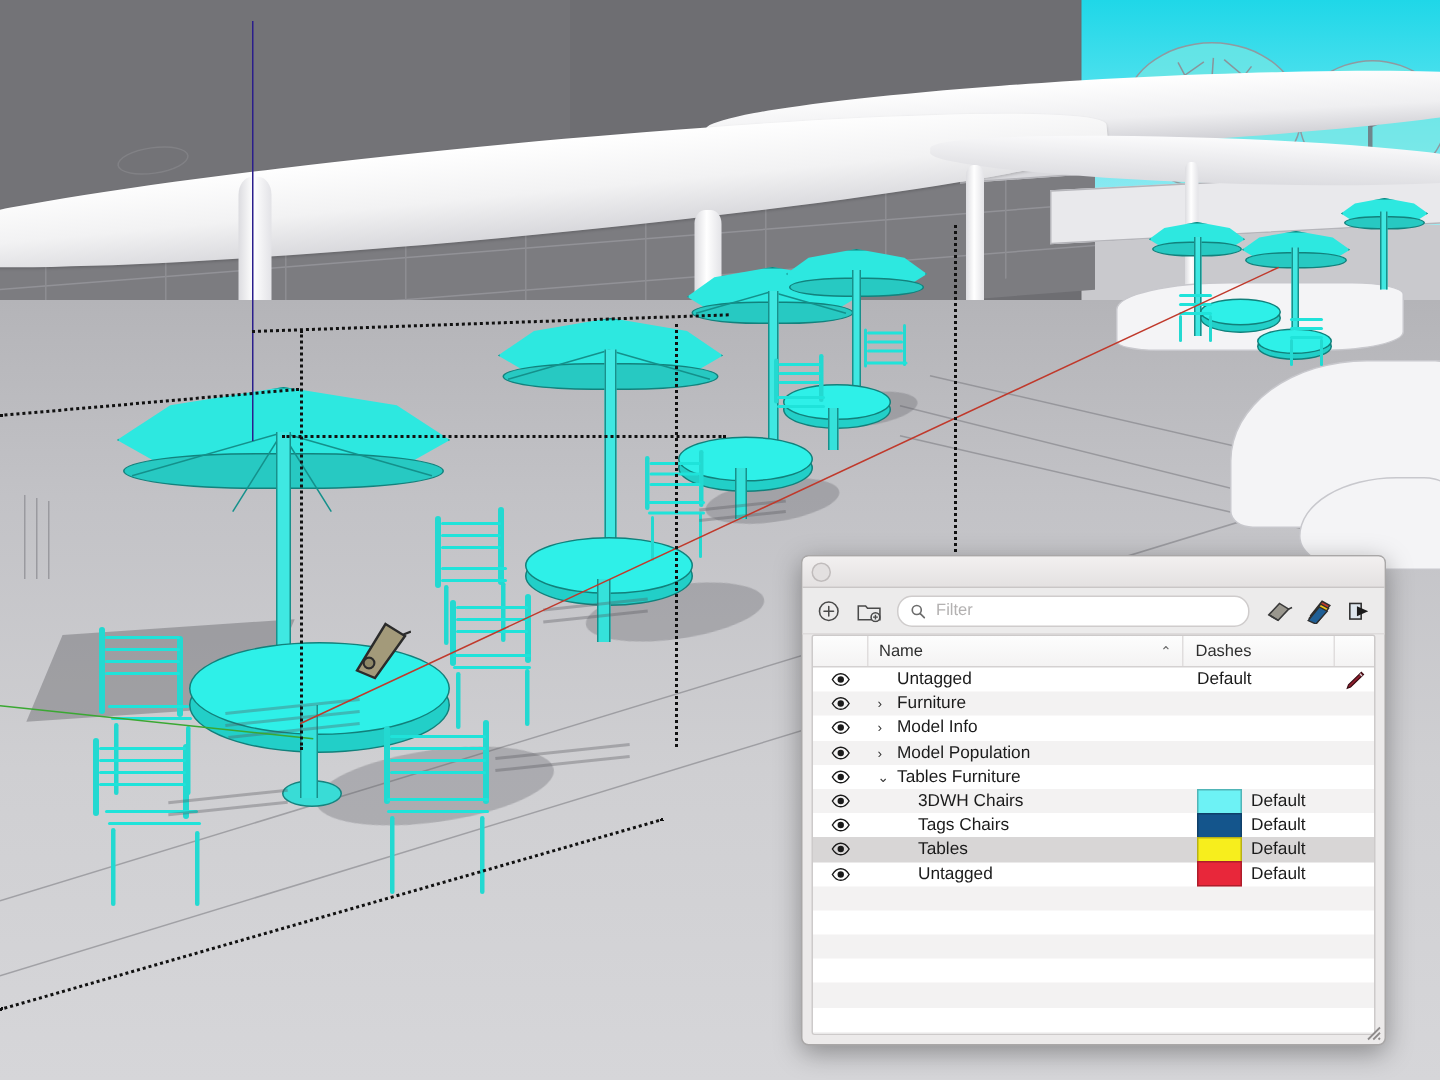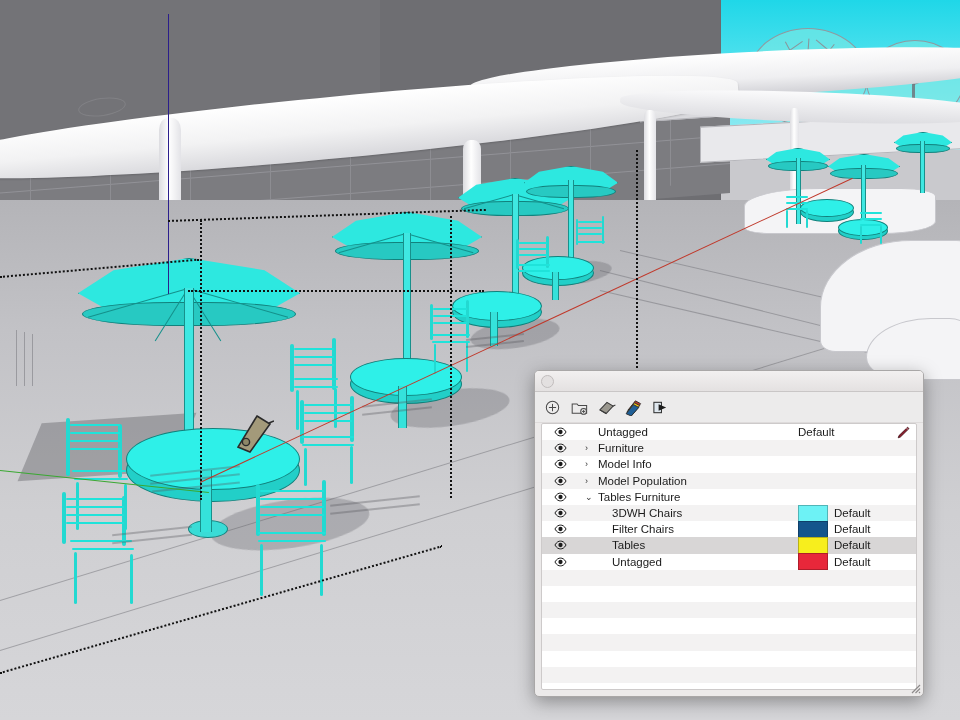--- a/index.html
+++ b/index.html
@@ -555,20 +555,27 @@
         </svg>
       </div>
       <div class="tbtn">
         <svg width="17" height="15" viewBox="0 0 18 16">
           <path d="M1.2 4.2h5.2l1.4 1.7h8.8v8.2H1.2z" fill="none" stroke="#4a4a4a" stroke-width="1.1"></path>
           <circle cx="13.4" cy="12.2" r="3.1" fill="#ececec" stroke="#4a4a4a" stroke-width="1.1"></circle>
           <path d="M13.4 10.5v3.4M11.7 12.2h3.4" stroke="#4a4a4a" stroke-width="1"></path>
         </svg>
       </div>
 
+      <div class="search-box">
+        <svg width="11" height="11" viewBox="0 0 12 12">
+          <circle cx="5" cy="5" r="3.6" fill="none" stroke="#6d6d6d" stroke-width="1.3"></circle>
+          <path d="M7.8 7.8L11 11" stroke="#6d6d6d" stroke-width="1.4" stroke-linecap="round"></path>
+        </svg>
+        <input type="text" value="" placeholder="Filter" style="">
+      </div>
 
       <div class="tbtn">
         <svg width="19" height="17" viewBox="0 0 20 18">
           <path d="M3 11.5 L10.5 3.5 L17 7.5 L9.6 15.4 Z" fill="#9a978e" stroke="#3a3a3a" stroke-width="1.1"></path>
           <path d="M9.6 15.4 L3 11.5" stroke="#3a3a3a" stroke-width="1.1"></path>
           <path d="M16.6 7.6 L19.4 6.4" stroke="#3a3a3a" stroke-width="1.1"></path>
         </svg>
       </div>
       <div class="tbtn">
         <svg width="19" height="18" viewBox="0 0 20 19">
@@ -579,20 +586,31 @@
       </div>
       <div class="tbtn">
         <svg width="17" height="17" viewBox="0 0 18 18">
           <rect x="2" y="3.5" width="8" height="11" fill="#dfe7ee" stroke="#2f2f2f" stroke-width="1.1"></rect>
           <path d="M7 5.5 L7 12.5 L15 9 Z" fill="#1c1c1c"></path>
         </svg>
       </div>
     </div>
 
     <div class="list-wrap">
+      <div class="col-header">
+        <div class="ch-eye"></div>
+        <div class="ch-name">
+          <span>Name</span>
+          <span class="sort-caret">⌃</span>
+        </div>
+        <div class="ch-dash">
+          <span>Dashes</span>
+        </div>
+        <div class="ch-last"></div>
+      </div>
 
       <div class="rows" id="rows">
           <div class="row">
             <div class="r-eye">
               <svg class="eye" width="13" height="10" viewBox="0 0 14 10">
                 <path d="M1 5C3 1.6 5 0.8 7 0.8S11 1.6 13 5C11 8.4 9 9.2 7 9.2S3 8.4 1 5Z" fill="none" stroke="#1a1a1a" stroke-width="1.05"></path>
                 <circle cx="7" cy="5" r="2.3" fill="#1a1a1a"></circle>
               </svg>
             </div>
             <div class="r-name">
@@ -682,21 +700,21 @@
             <div class="r-last"></div>
           </div>
           <div class="row">
             <div class="r-eye">
               <svg class="eye" width="13" height="10" viewBox="0 0 14 10">
                 <path d="M1 5C3 1.6 5 0.8 7 0.8S11 1.6 13 5C11 8.4 9 9.2 7 9.2S3 8.4 1 5Z" fill="none" stroke="#1a1a1a" stroke-width="1.05"></path>
                 <circle cx="7" cy="5" r="2.3" fill="#1a1a1a"></circle>
               </svg>
             </div>
             <div class="r-name indent">
-              <span>Filter Chairs</span>
+              <span>Tags Chairs</span>
             </div>
             <div class="r-dash">
               <span class="swatch" style="background: rgb(20, 85, 140);"></span>
               <span class="r-dash-label">Default</span>
             </div>
             <div class="r-last"></div>
           </div>
           <div class="row sel">
             <div class="r-eye">
               <svg class="eye" width="13" height="10" viewBox="0 0 14 10">

